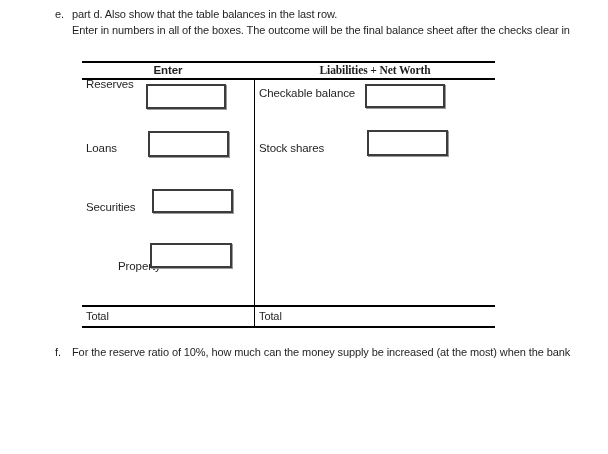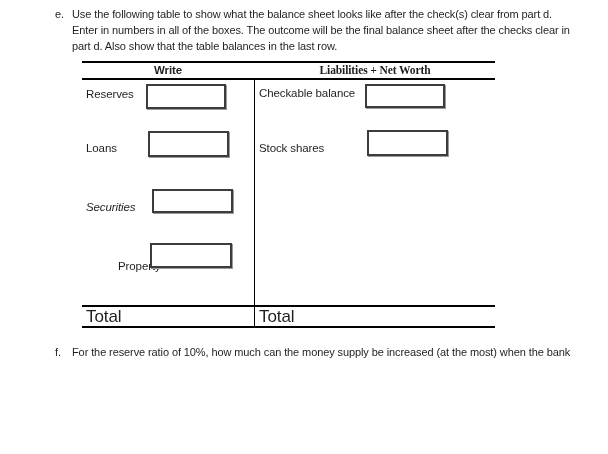--- a/index.html
+++ b/index.html
@@ -93,64 +93,63 @@
     box-shadow: 1px 1px 0 0 #9a9a9a;
     padding: 0 3px;
     font-family: "Liberation Sans", sans-serif;
     font-size: 11.5px;
     color: #1f1f1f;
     outline: none;
   }
   .total-label {
     position: absolute;
     top: 249px;
-    font-size: 17px;
+    font-size: 11px;
     letter-spacing: -0.1px;
     line-height: 13px;
   }
   .total-label.left  { left: 4px; }
   .total-label.right { left: 177px; }
 
   
-  #label-reserves   { left: 4px;   top: 27px;  }
+  #label-reserves   { left: 4px;   top: 17px;  }
   #label-loans      { left: 4px;   top: 81px;  }
-  #label-securities { left: 4px;   top: 140px; font-style: italic; }
+  #label-securities { left: 4px;   top: 140px; }
   #label-property   { left: 4px;   top: 199px; margin-left: 32px; }
   #label-checkable  { left: 177px; top: 26px;  }
   #label-stock      { left: 177px; top: 81px;  }
 
   #input-reserves   { left: 64px;  top: 23px;  width: 80px; height: 25px; }
   #input-loans      { left: 66px;  top: 70px;  width: 81px; height: 26px; }
   #input-securities { left: 70px;  top: 128px; width: 81px; height: 24px; }
   #input-property   { left: 68px;  top: 182px; width: 82px; height: 25px; }
   #input-checkable  { left: 283px; top: 23px;  width: 80px; height: 24px; }
   #input-stock      { left: 285px; top: 69px;  width: 81px; height: 26px; }
 </style>
 </head>
 <body>
 
 <div class="page">
 
   <div class="question" id="question-e">
     <span class="q-label">e.</span>
     <div class="q-lines">
-      <div>Use the following table to show what the balance sheet looks like after the check(s) clear from part d.</div>
+      <div>part d. Also show that the table balances in the last row.</div>
       <div>Enter in numbers in all of the boxes. The outcome will be the final balance sheet after the checks clear in</div>
-      <div>part d. Also show that the table balances in the last row.</div>
     </div>
   </div>
 
   <div class="balance-table">
     <div class="hline line-top"></div>
     <div class="hline line-header"></div>
     <div class="hline line-total"></div>
     <div class="hline line-bottom"></div>
     <div class="vdivider"></div>
 
-    <div class="col-header assets">Write</div>
+    <div class="col-header assets">Enter</div>
     <div class="col-header liab">Liabilities + Net Worth</div>
 
     <div class="row-label" id="label-reserves">Reserves</div>
     <input class="field" id="input-reserves" type="text" value="" style="">
 
     <div class="row-label" id="label-loans">Loans</div>
     <input class="field" id="input-loans" type="text" value="" style="">
 
     <div class="row-label" id="label-securities">Securities</div>
     <input class="field" id="input-securities" type="text" value="" style="">

